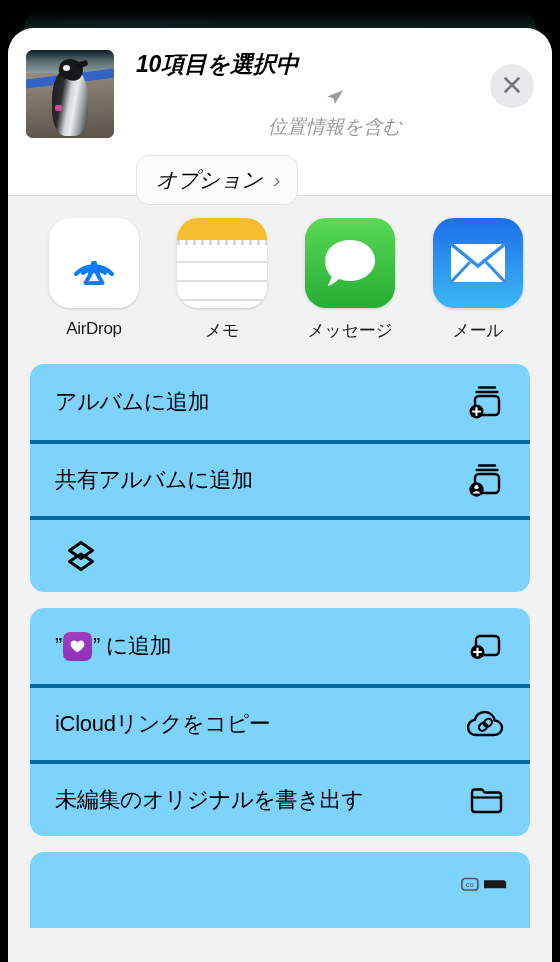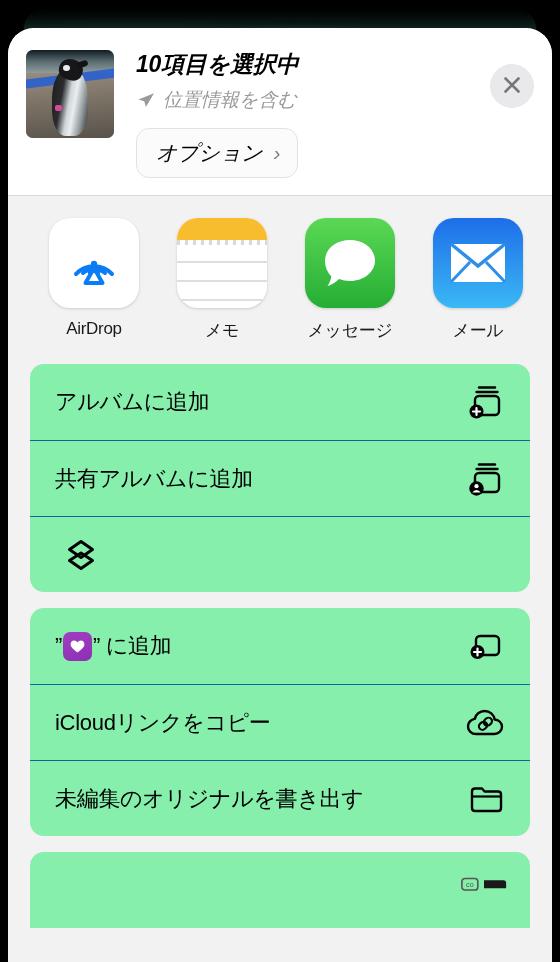--- a/index.html
+++ b/index.html
@@ -74,21 +74,21 @@
   .thumb .tag   { position:absolute; left:33%; top:62%; width:8%; height:7%;
                   background:#d24a9c; border-radius:2px; }
 
   .hdr-text { flex:1 1 auto; padding-left:22px; padding-top:2px;font-style:italic; }
   .hdr-title {
     font-size:23px; font-weight:bold; color:#000; letter-spacing:-0.2px;
     line-height:1.1;
   }
   .hdr-sub {
     display:flex; align-items:center; gap:7px;
-    margin-top:10px; font-size:19px; color:#9a9a9e;
+    margin-top:10px; font-size:19px; color:#9a9a9e;flex-direction:column;
   }
   .hdr-sub svg { display:block; }
   .opt-btn {
     margin-top:15px;
     display:inline-flex; align-items:center; gap:11px;
     height:50px; padding:0 17px 0 19px;
     border:1px solid #e2e2e4; border-radius:13px;
     background:#fbfbfb;
     font-size:21px; color:#000; letter-spacing:-0.2px;
     cursor:pointer;
@@ -134,27 +134,27 @@
   
   .ic-msg { background:linear-gradient(180deg,#5bd855 0%, #25ae34 100%);
             display:flex; align-items:center; justify-content:center; }
   
   .ic-mail { background:linear-gradient(180deg,#1d6ee8 0%, #3bb8f5 100%);
              display:flex; align-items:center; justify-content:center; }
 
   
   .group {
     margin:16px 22px 0 22px;
-    background:#86efac; border-radius:14px; overflow:hidden;
+    background:#7dd3fc; border-radius:14px; overflow:hidden;
   }
   .group.last { border-radius:14px 14px 0 0; }
   .row {
     height:76px; display:flex; align-items:center;
     padding:0 23px 0 25px; cursor:pointer;
-    border-top:1px solid #0369a1;
+    border-top:4px solid #0369a1;
   }
   .row:first-child { border-top:none; }
   .row-label {
     flex:1 1 auto; font-size:22px; color:#000; letter-spacing:-0.3px;
     display:flex; align-items:center; gap:0px;
   }
   .row-icon { flex:0 0 auto; width:46px; display:flex; align-items:center; justify-content:flex-end; }
   .heart-app {
     display:inline-flex; align-items:center; justify-content:center;
     width:29px; height:29px; border-radius:7px;

